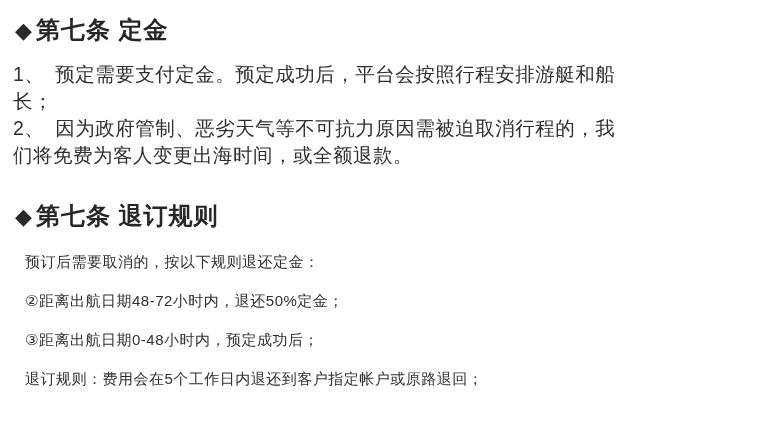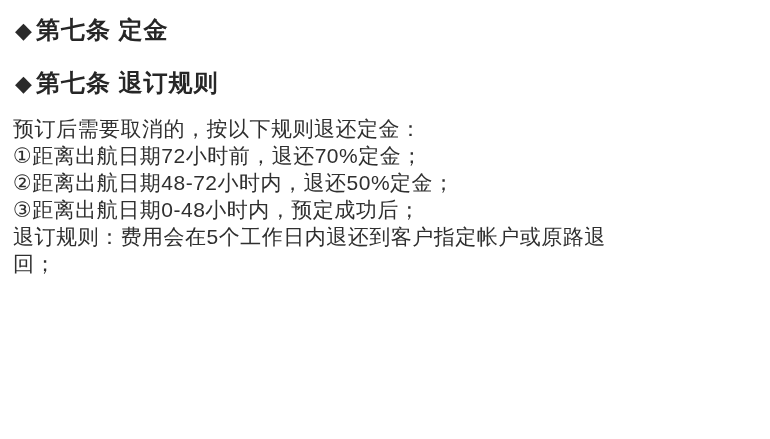--- a/index.html
+++ b/index.html
@@ -43,56 +43,63 @@
     margin: 0;
     font-size: 19.5px;
     line-height: 27px;
     letter-spacing: 0.5px;
     color: #2f2f2f;
   }
   .num {
     margin-right: 11px;
   }
   .section2 {
-    margin-top: 21px;
+    margin-top: 31px;
   }
   .intro-block {
     margin-top: 16px;
     padding-left: 3px;
   }
   .intro, .rule {
-    margin: 0;
-    font-size: 21px;
+    margin: 12px;
+    font-size: 15px;
     line-height: 27px;
     letter-spacing: 0.5px;
     color: #2f2f2f;
   }
   .rules-list {
     margin: 0;
     padding: 0;
     list-style: none;
   }
 </style>
 </head>
 <body>
 
 <div class="page">
 
   <h2 class="section-title">
     <span class="diamond">◆</span><span>第七条 定金</span>
   </h2>
 
+  <div class="para-block">
+    <p class="para">
+      <span class="num">1、</span><span>预定需要支付定金。预定成功后，平台会按照行程安排游艇和船长；</span>
+    </p>
+    <p class="para">
+      <span class="num">2、</span><span>因为政府管制、恶劣天气等不可抗力原因需被迫取消行程的，我们将免费为客人变更出海时间，或全额退款。</span>
+    </p>
+  </div>
 
   <h2 class="section-title section2">
     <span class="diamond">◆</span><span>第七条 退订规则</span>
   </h2>
 
   <div class="intro-block">
     <p class="intro">预订后需要取消的，按以下规则退还定金：</p>
     <ul class="rules-list">
-      <li class="rule">①距离出航日期72小时前，退还70%定金；</li>
       <li class="rule">②距离出航日期48-72小时内，退还50%定金；</li>
       <li class="rule">③距离出航日期0-48小时内，预定成功后；</li>
       <li class="rule">退订规则：费用会在5个工作日内退还到客户指定帐户或原路退回；</li>
     </ul>
   </div>
 
 </div>
 
 </body></html>

